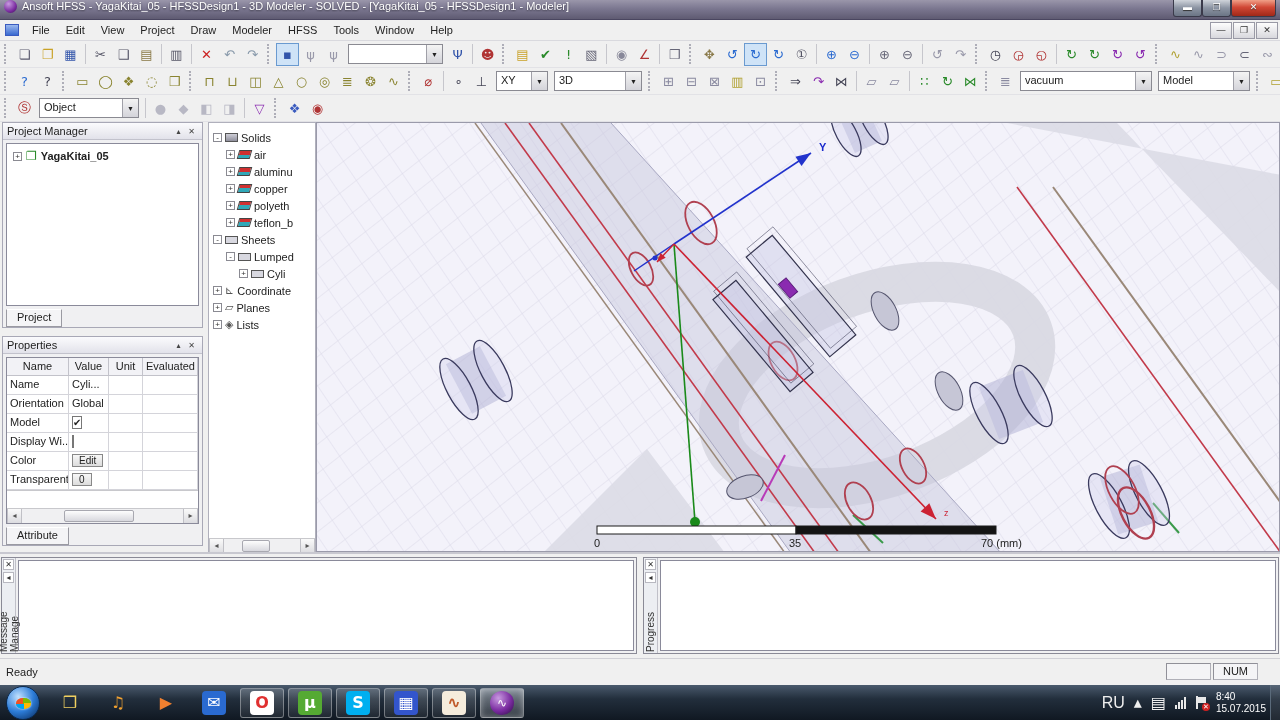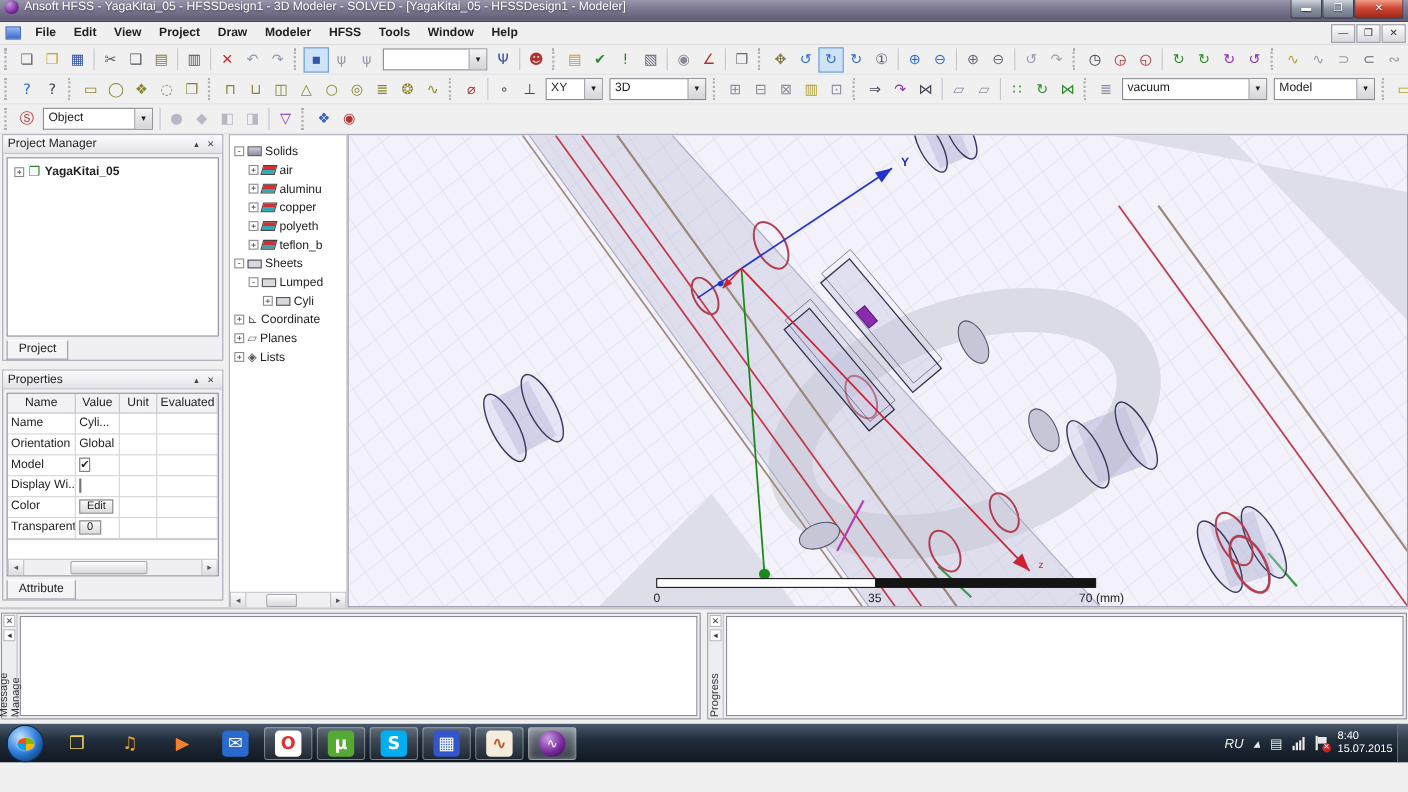--- a/index.html
+++ b/index.html
@@ -16,21 +16,21 @@
   .title-text { color:#fff; text-shadow:0 1px 2px rgba(0,0,0,.5); font-size:11px; white-space:nowrap; overflow:hidden; flex:1;}
   .cap-btns { display:flex; align-self:flex-start; margin-right:4px; }
   .cap-btn { width:29px; height:17px; border:1px solid #3a3a4a; border-top:none; border-radius:0 0 3px 3px;
     background:linear-gradient(#cfd3da,#8b93a2 50%,#6b7585); color:#fff; font-size:9px; line-height:15px; text-align:center;
     text-shadow:0 1px 1px #333; }
   .cap-btn.close { width:45px; background:linear-gradient(#f0a088,#d14836 45%,#a02818); }
 
   
   .menubar { height:21px; background:#f0f0f0; display:flex; align-items:center; border-bottom:1px solid #d9d9de; padding:0 2px;}
   .mdi-ico { width:14px; height:12px; border:1px solid #3a5bbf; background:linear-gradient(#9ab8ee,#3a6ad0); margin:0 5px 0 3px;}
-  .menu-item { padding:2px 8px;font-weight:bold; }
+  .menu-item { padding:2px 8px; }
   .mdi-ctrls { margin-left:auto; display:flex; gap:1px; }
   .mdi-btn { width:22px; height:17px; border:1px solid #9a9aa6; background:linear-gradient(#fdfdfd,#d8d8dd); 
     font-size:9px; line-height:15px; text-align:center; color:#333; }
 
   
   .tbrow { height:27px; display:flex; align-items:center; background:#f0f0f0; border-bottom:1px solid #e2e2e6; padding:0 1px; overflow:hidden;}
   .grip { width:5px; height:20px; border-left:2px dotted #aeaeb8; margin:0 4px 0 3px; flex:none;}
   .sep { width:1px; height:20px; background:#c6c6cc; margin:0 3px; flex:none;}
   .tbtn { width:23px; height:23px; flex:none; display:flex; align-items:center; justify-content:center;
     border:1px solid transparent; background:transparent; font-size:13px; font-family:"DejaVu Sans", sans-serif;}
@@ -102,21 +102,21 @@
   .start-orb { width:34px; height:34px; border-radius:50%; margin:0 8px 0 6px; flex:none; position:relative;
     background:radial-gradient(circle at 35% 30%, #bfe0ff, #2c7cd8 50%, #123f7a 85%); border:1px solid #0a2a50;}
   .start-flag { position:absolute; left:9px; top:11px; width:15px; height:11px; border-radius:45%;
     background:conic-gradient(#7fba00 0 25%, #ffb900 0 50%, #00a4ef 0 75%, #f25022 0); box-shadow:0 0 2px #fff;}
   .tb-ico { width:44px; height:30px; flex:none; margin-right:4px; border-radius:3px; display:flex; align-items:center; justify-content:center;}
   .tb-ico.framed { border:1px solid rgba(255,255,255,.35); background:linear-gradient(rgba(255,255,255,.18),rgba(255,255,255,.06)); }
   .tb-ico.active { background:linear-gradient(rgba(255,255,255,.38),rgba(255,255,255,.14)); box-shadow:inset 0 0 6px rgba(255,255,255,.4);}
   .tb-glyph { width:24px; height:24px; border-radius:4px; display:flex; align-items:center; justify-content:center; font-size:16px; font-weight:bold; font-family:"DejaVu Sans", sans-serif;}
   .hfss-orb { width:24px; height:24px; border-radius:50%; background:radial-gradient(circle at 35% 30%, #c89ae0, #7a2ba0 55%, #2a0a40); color:#fff; font-size:12px; display:flex; align-items:center; justify-content:center;}
   .tray { margin-left:auto; display:flex; align-items:center; gap:9px; color:#eee; padding-right:4px;}
-  .tray .t-sm { font-size:12px;font-style:italic; }
+  .tray .t-sm { font-size:16px; }
   .net-bars { display:flex; align-items:flex-end; gap:1px; height:12px;}
   .net-bars i { width:2px; background:#e8e8e8; display:block;}
   .flag-ico { position:relative; width:12px; height:13px;}
   .flag-ico .pole { position:absolute; left:1px; top:0; width:2px; height:13px; background:#e8e8e8;}
   .flag-ico .cloth { position:absolute; left:3px; top:1px; width:8px; height:6px; background:#e8e8e8;}
   .flag-ico .err { position:absolute; right:-3px; bottom:-2px; width:8px; height:8px; border-radius:50%; background:#d02020; color:#fff; font-size:7px; line-height:8px; text-align:center;}
   .clock { text-align:left; font-size:10px; line-height:12px; color:#fff;}
   .show-desktop { width:10px; height:35px; border-left:1px solid #5a6a7a; background:rgba(255,255,255,.08); flex:none;}
 </style>
 </head>
@@ -774,20 +774,27 @@
     <div class="dock-panel dock-prog">
       <div class="dock-strip">
         <span class="ds-btn">✕</span>
         <span class="ds-btn">◂</span>
         <span class="vlabel">Progress</span>
       </div>
       <div class="dock-content"></div>
     </div>
   </div>
 
+  <div class="statusbar">
+    <span>Ready</span>
+    <span class="sb-cells">
+      <span class="sb-cell"></span>
+      <span class="sb-cell">NUM</span>
+    </span>
+  </div>
 
   <div class="taskbar">
     <div id="taskIcons" style="display:flex;align-items:center">
         <div class="start-orb">
           <span class="start-flag"></span>
         </div>
         <div class="tb-ico">
           <span class="tb-glyph" style="color: rgb(240, 208, 96);">❒</span>
         </div>
         <div class="tb-ico">

